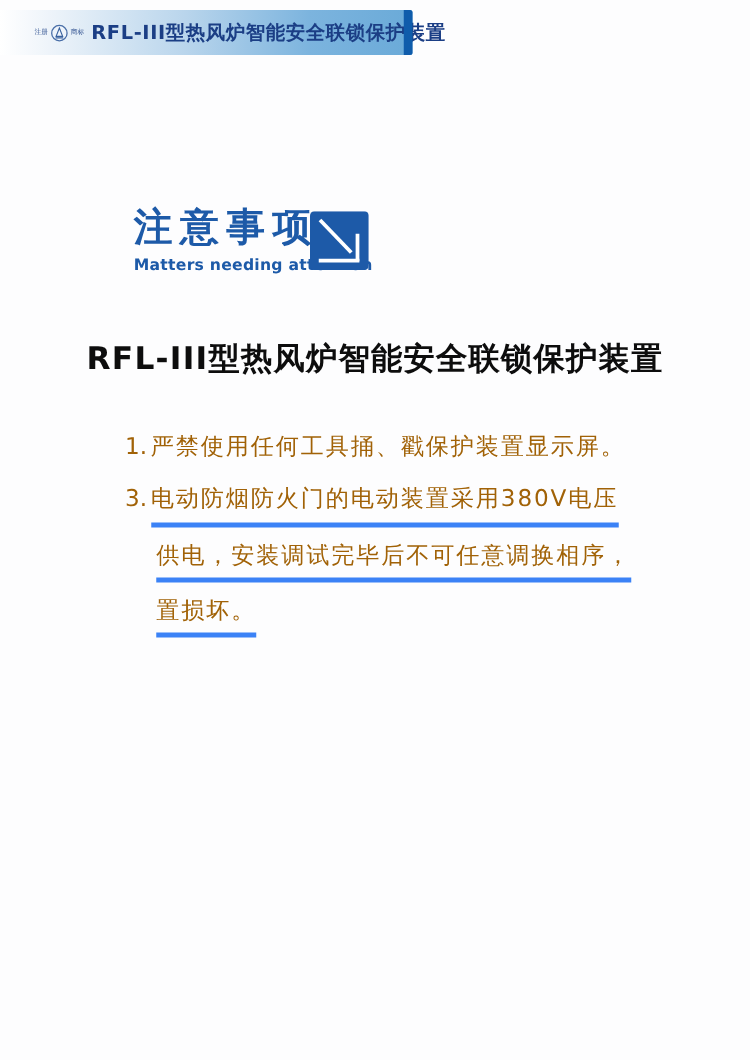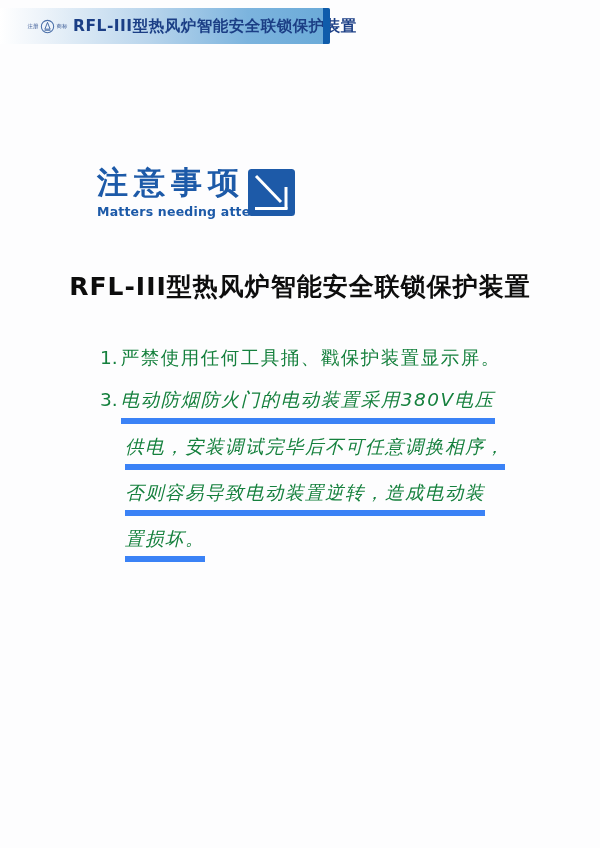--- a/index.html
+++ b/index.html
@@ -28,21 +28,21 @@
   .tm-group{display:flex;align-items:center;margin-left:27px;flex:0 0 auto;}
   .tm-text{font-size:6px;color:#3a5a96;letter-spacing:0;line-height:1;transform:scale(.9);}
   .tm-logo{width:15px;height:15px;margin:0 1px;display:block;}
   .header-title{
     margin-left:5px;
     font-size:15.5px;font-weight:bold;color:#1b3e85;
     letter-spacing:.5px;white-space:nowrap;
   }
 
   
-  .section-header{position:absolute;left:97px;top:167px;}
+  .section-header{position:absolute;left:107px;top:167px;}
   .sec-cn{
     font-size:31px;font-weight:bold;color:#1d5aa8;
     letter-spacing:6px;line-height:1;
   }
   .sec-en{
     font-size:12.5px;font-weight:bold;color:#1d5aa8;
     margin-top:6px;letter-spacing:.2px;
   }
   .sec-icon{position:absolute;left:248px;top:169px;width:47px;height:47px;}
 
@@ -50,35 +50,34 @@
   .main-heading{
     position:absolute;top:270px;left:0;right:0;
     text-align:center;
     font-size:25px;font-weight:bold;color:#0d0d0d;
     letter-spacing:1px;white-space:nowrap;
   }
 
   
   .list{
     position:absolute;left:100px;top:347px;width:400px;
-    color:#15803d;
+    color:#a16207;
   }
   .item{margin-bottom:5px;}
   .line{
     font-size:18.5px;letter-spacing:1.5px;line-height:1.15;
     margin-bottom:21px;white-space:nowrap;
   }
   .line.cont{padding-left:25px;}
   .line .num{margin-right:3px;letter-spacing:0;}
   .line.ul{margin-bottom:12px;}
   .line.ul .txt{
     display:inline-block;
     padding-bottom:7px;
-    border-bottom:6px solid #3b82f6;
-    font-style:italic;
+    border-bottom:4px solid #3b82f6;
   }
 </style>
 </head>
 <body>
 
 <div class="header-bar">
   <div class="tm-group">
     <span class="tm-text">注册</span>
     <svg class="tm-logo" viewBox="0 0 20 20">
       <circle cx="10" cy="10" r="8.2" fill="#eef4fb" stroke="#4a6fa8" stroke-width="1.4"></circle>
@@ -115,21 +114,18 @@
 
 
   <div class="item">
     <div class="line ul">
       <span class="num">3.</span><span class="txt">电动防烟防火门的电动装置采用380V电压</span>
     </div>
     <div class="line ul cont">
       <span class="txt">供电，安装调试完毕后不可任意调换相序，</span>
     </div>
     <div class="line ul cont">
-      <span class="txt">否则容易导致电动装置逆转，造成电动装</span>
-    </div>
-    <div class="line ul cont">
       <span class="txt">置损坏。</span>
     </div>
   </div>
 
 
 </div>
 
 </body></html>

